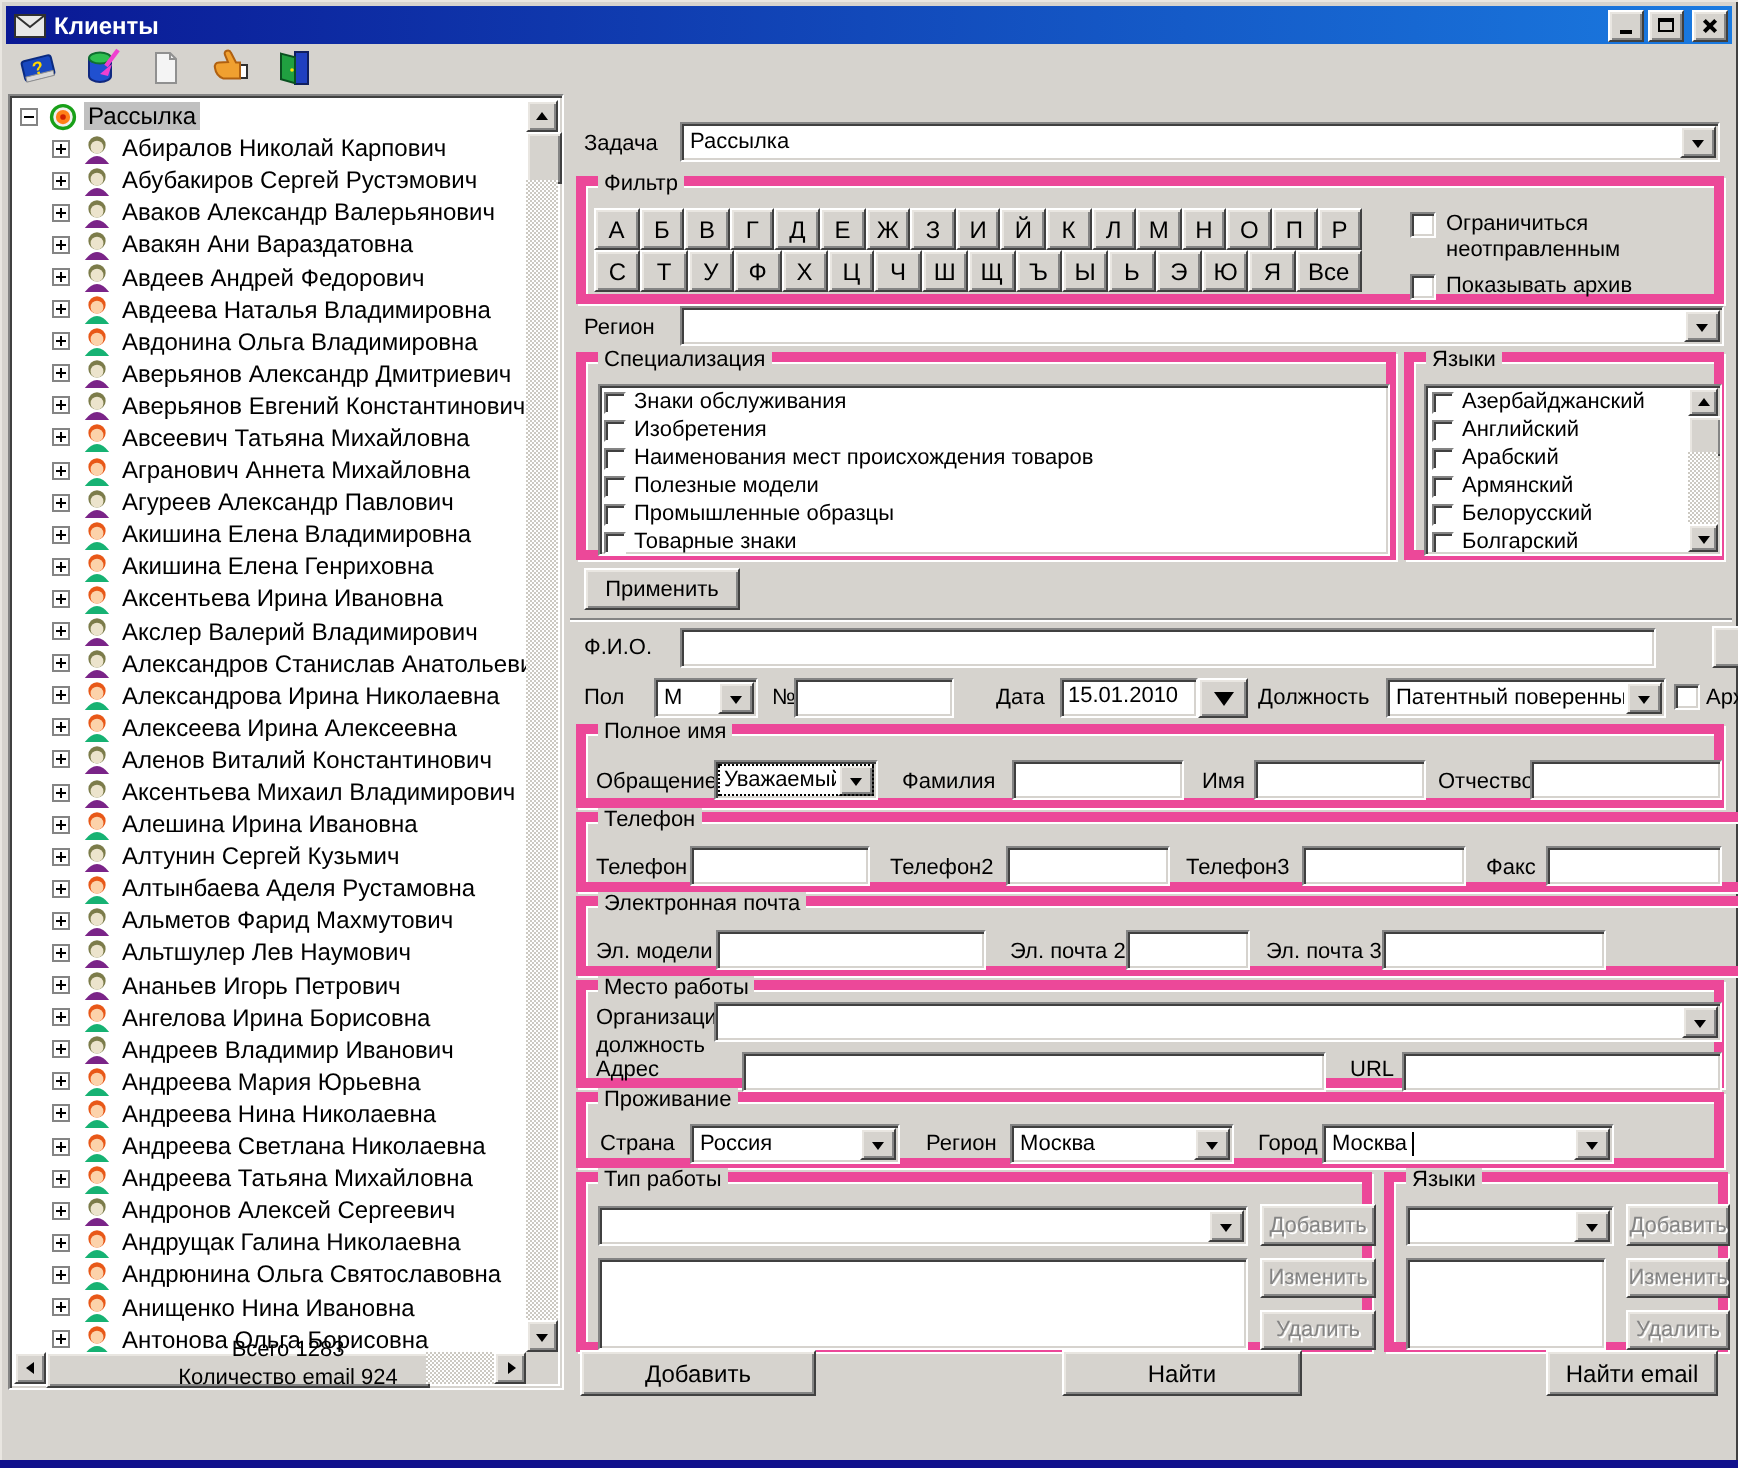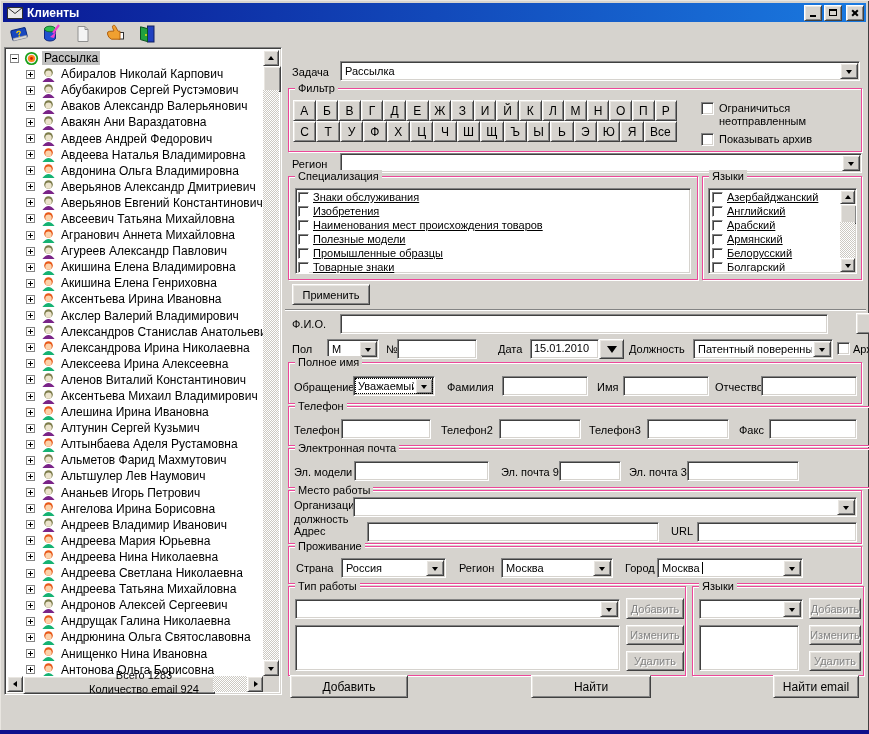--- a/index.html
+++ b/index.html
@@ -18,21 +18,21 @@
   .g-x{position:relative;width:8px;height:8px}
   .g-x::before,.g-x::after{content:"";position:absolute;left:3px;top:0;width:2px;height:8px;background:#000}
   .g-x::before{transform:rotate(45deg)}.g-x::after{transform:rotate(-45deg)}
   .toolbar{position:absolute;left:3px;top:22px;right:3px;height:24px;display:flex;align-items:center;padding-left:4px;gap:8px;}
   .tbi{width:24px;height:22px;display:flex;align-items:center;justify-content:center;}
   .btn{position:absolute;box-sizing:border-box;background:#d6d3ce;border:1px solid;border-color:#fff #404040 #404040 #fff;
     box-shadow:inset 1px 1px 0 #e9e6e1,inset -1px -1px 0 #848484;font-size:11px;
     display:flex;align-items:center;justify-content:center;white-space:nowrap;}
   .dis{color:#848484;text-shadow:1px 1px 0 #fff;}
   .lbl{position:absolute;font-size:11px;white-space:nowrap;line-height:13px;}
-  .grp{position:absolute;border:1px solid #ec4899;box-shadow:inset 1px 1px 0 #fff,1px 1px 0 #fff;box-sizing:border-box;}
+  .grp{position:absolute;border:5px solid #ec4899;box-shadow:inset 1px 1px 0 #fff,1px 1px 0 #fff;box-sizing:border-box;}
   .leg{position:absolute;top:-7px;left:6px;background:#d6d3ce;padding:0 3px;font-size:11px;line-height:13px;white-space:nowrap;}
   .combo{position:absolute;box-sizing:border-box;height:20px;background:#fff;border:1px solid;border-color:#848484 #fff #fff #848484;
     box-shadow:inset 1px 1px 0 #404040,inset -1px -1px 0 #d6d3ce;display:flex;align-items:center;}
   .cval{flex:1;padding:0 2px 0 4px;font-size:11px;white-space:nowrap;overflow:hidden;}
   .cbtn{width:16px;align-self:stretch;margin:1px;flex:none;background:#d6d3ce;border:1px solid;border-color:#fff #404040 #404040 #fff;
     box-shadow:inset 1px 1px 0 #e9e6e1,inset -1px -1px 0 #848484;display:flex;align-items:center;justify-content:center;}
   .adn{width:0;height:0;border:3px solid transparent;border-top:4px solid #000;margin-top:4px;}
   .aup{width:0;height:0;border:3px solid transparent;border-bottom:4px solid #000;margin-bottom:4px;}
   .alf{width:0;height:0;border:3px solid transparent;border-right:4px solid #000;margin-right:4px;}
   .art{width:0;height:0;border:3px solid transparent;border-left:4px solid #000;margin-left:4px;}
@@ -72,21 +72,21 @@
   .alpharow{position:absolute;display:flex;height:21px;}
   .abtn{flex:1;box-sizing:border-box;background:#d6d3ce;border:1px solid;border-color:#fff #404040 #404040 #fff;
     box-shadow:inset 1px 1px 0 #e9e6e1,inset -1px -1px 0 #848484;font-size:12px;
     display:flex;align-items:center;justify-content:center;}
   .alpharow.r2 .abtn:last-child{flex:1.45;}
   .lbx{position:absolute;background:#fff;border:1px solid;border-color:#848484 #fff #fff #848484;
     box-shadow:inset 1px 1px 0 #404040,inset -1px -1px 0 #d6d3ce;box-sizing:border-box;overflow:hidden;}
   .ckrow{display:flex;align-items:center;height:14px;gap:4px;padding:0 2px;}
   .cks{box-sizing:border-box;width:11px;height:11px;flex:none;background:#fff;border:1px solid;border-color:#848484 #fff #fff #848484;
     box-shadow:inset 1px 1px 0 #404040;}
-  .cklab{font-size:11px;white-space:nowrap;text-decoration:underline;}
+  .cklab{font-size:11px;white-space:nowrap;}
   .etch{position:absolute;height:0;border-top:1px solid #848484;border-bottom:1px solid #fff;}
   .focusdots{outline:1px dotted #000;outline-offset:-3px;}
   .bstrip{position:absolute;left:0;bottom:0;width:100%;height:4px;background:#10108c;}
 </style>
 </head>
 <body>
 
 <div id="window">
 
   <div class="titlebar">
@@ -862,21 +862,21 @@
       <span class="lbl" style="left:300px;top:17px">Телефон3</span>
       <div class="inp" style="left:358px;top:12px;width:82px"></div>
       <span class="lbl" style="left:450px;top:17px">Факс</span>
       <div class="inp" style="left:480px;top:12px;width:88px"></div>
     </div>
 
     <div class="grp" style="left:3px;top:402px;width:616px;height:40px">
       <span class="leg">Электронная почта</span>
       <span class="lbl" style="left:5px;top:17px">Эл. модели</span>
       <div class="inp" style="left:65px;top:12px;width:135px"></div>
-      <span class="lbl" style="left:212px;top:17px">Эл. почта 9</span>
+      <span class="lbl" style="left:212px;top:17px">Эл. почта 2</span>
       <div class="inp" style="left:270px;top:12px;width:62px"></div>
       <span class="lbl" style="left:340px;top:17px">Эл. почта 3</span>
       <div class="inp" style="left:398px;top:12px;width:112px"></div>
     </div>
 
     <div class="grp" style="left:3px;top:444px;width:574px;height:54px">
       <span class="leg">Место работы</span>
       <span class="lbl" style="left:5px;top:8px">Организация,</span>
       <span class="lbl" style="left:5px;top:22px">должность</span>
       <div class="combo" style="left:64px;top:6px;width:504px">

